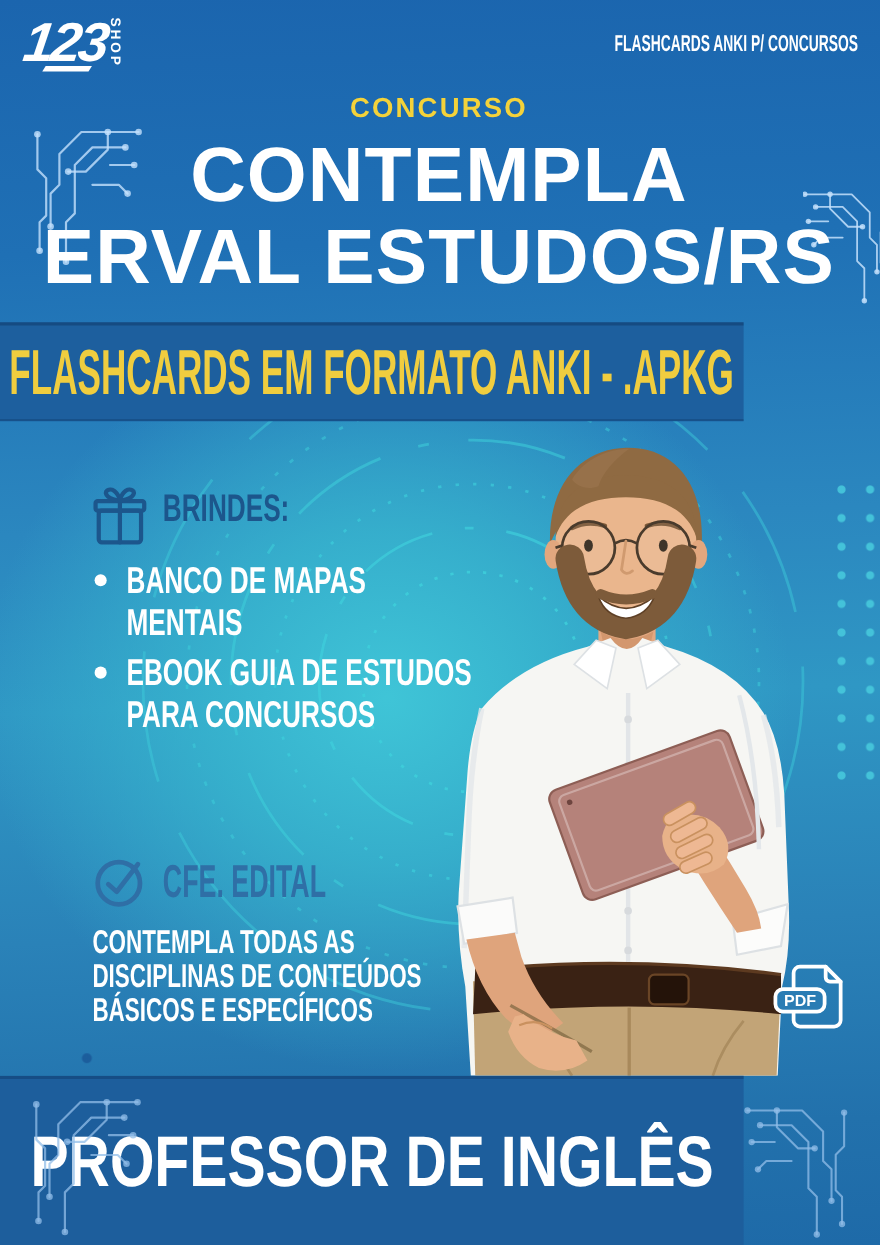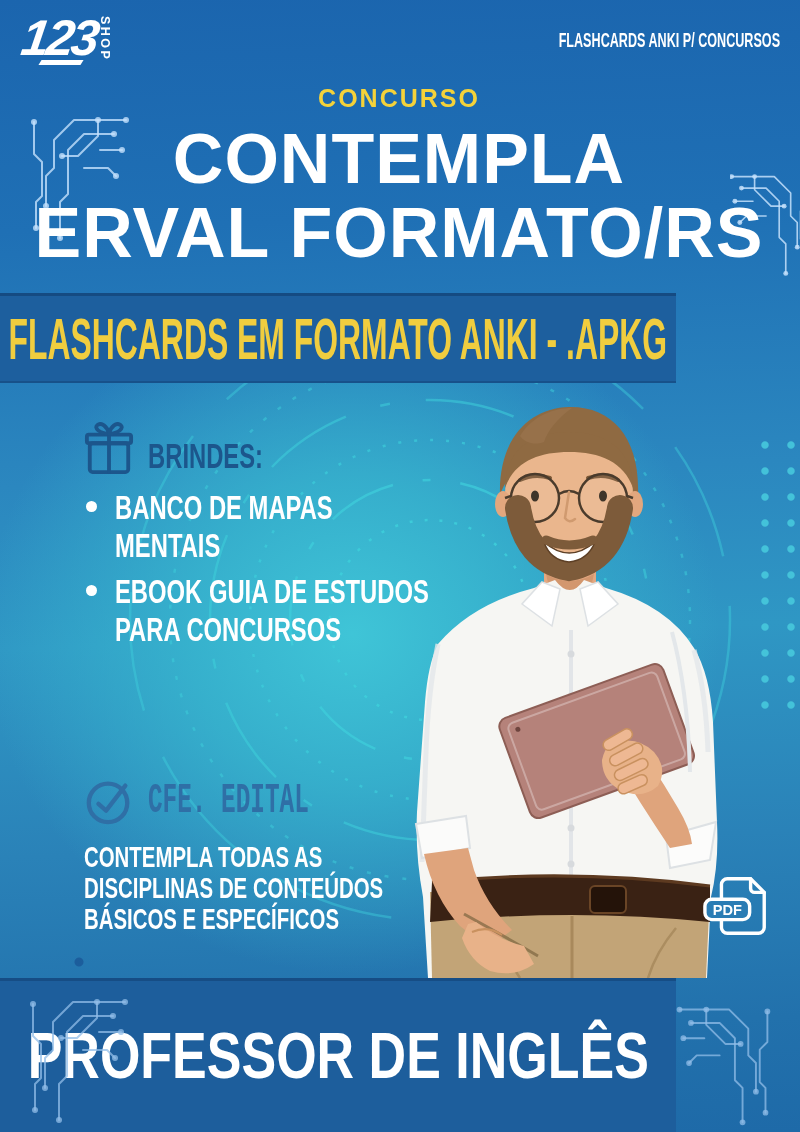--- a/index.html
+++ b/index.html
@@ -33,29 +33,29 @@
   .circuit.br{left:672px;top:1000px;color:rgba(146,190,232,.75);transform:scaleX(-1);z-index:4;}
   .circles{left:120px;top:330px;z-index:1;}
   .dots-right{left:748px;top:428px;width:54px;height:282px;z-index:1;
     background-image:radial-gradient(circle,rgba(70,200,220,.9) 3.2px,rgba(0,0,0,0) 4.2px);
     background-size:26px 26px;background-position:4px 4px;}
   .dots-bl{left:30px;top:948px;width:130px;height:20px;z-index:1;
     background-image:radial-gradient(circle,rgba(27,92,155,.95) 4px,rgba(0,0,0,0) 5px);
     background-size:86px 20px;background-position:6px 4px;}
   
   .benefits{left:84px;top:422px;z-index:3;width:380px;}
-  .benefits-head{display:flex;align-items:flex-end;gap:14px;}
+  .benefits-head{display:flex;align-items:flex-start;gap:14px;margin-top:21px;}
   .benefits-head .htxt{color:#1c568c;font-size:35px;font-weight:bold;white-space:nowrap;transform:scaleX(.68);transform-origin:left center;}
   .blist{list-style:none;margin:12px 0 2px 0;padding:0;}
   .blist li{display:flex;margin-bottom:8px;}
   .bdot{width:11px;height:11px;border-radius:50%;background:#fff;margin:13px 18px 0 2px;flex:none;}
   .btxt{color:#fff;font-size:34px;font-weight:bold;line-height:38px;transform:scaleX(.7);transform-origin:left top;white-space:nowrap;}
   
   .edital{left:84px;top:775px;z-index:3;width:400px;}
-  .edital-head{display:flex;align-items:center;gap:14px;font-family:Liberation Mono, monospace;}
+  .edital-head{display:flex;align-items:center;gap:14px;}
   .edital-head .htxt{color:#2f6fa6;font-size:42px;font-weight:bold;white-space:nowrap;transform:scaleX(.58);transform-origin:left center;}
   .edital-lines{margin-top:14px;color:#fff;font-size:30px;font-weight:bold;line-height:31px;transform:scaleX(.68);transform-origin:left top;white-space:nowrap;}
   
   .man{left:372px;top:392px;z-index:2;}
   .pdf{left:702px;top:874px;z-index:5;}
   .footer-banner{left:0;top:978px;width:676px;height:154px;background:#1d5e9c;display:flex;align-items:center;justify-content:center;z-index:3;box-shadow:inset 0 3px 0 rgba(8,40,78,.3);}
   .footer-banner span{color:#fff;font-size:65px;font-weight:bold;white-space:nowrap;transform:scaleX(.8);transform-origin:center center;}
 </style>
 </head>
 <body>
@@ -118,21 +118,21 @@
     <span class="logo-num">123</span>
     <span class="logo-shop">SHOP</span>
     <span class="logo-bar"></span>
   </div>
 
   <div class="abs tagline">FLASHCARDS ANKI P/ CONCURSOS</div>
 
   <div class="abs title-block">
     <div class="eyebrow">CONCURSO</div>
     <div class="title-line first">CONTEMPLA</div>
-    <div class="title-line">ERVAL FORMATO/RS</div>
+    <div class="title-line">ERVAL ESTUDOS/RS</div>
   </div>
 
   <div class="abs format-banner">
     <span>FLASHCARDS EM FORMATO ANKI - .APKG</span>
   </div>
 
   <svg class="abs man" width="366" height="586" viewBox="0 0 366 586">
 
     <path d="M172,166 h52 v56 h-52 z" fill="#e3a881"></path>
     <path d="M174,182 Q197,196 222,182 L216,208 Q197,214 180,208 Z" fill="#d3976e"></path>

